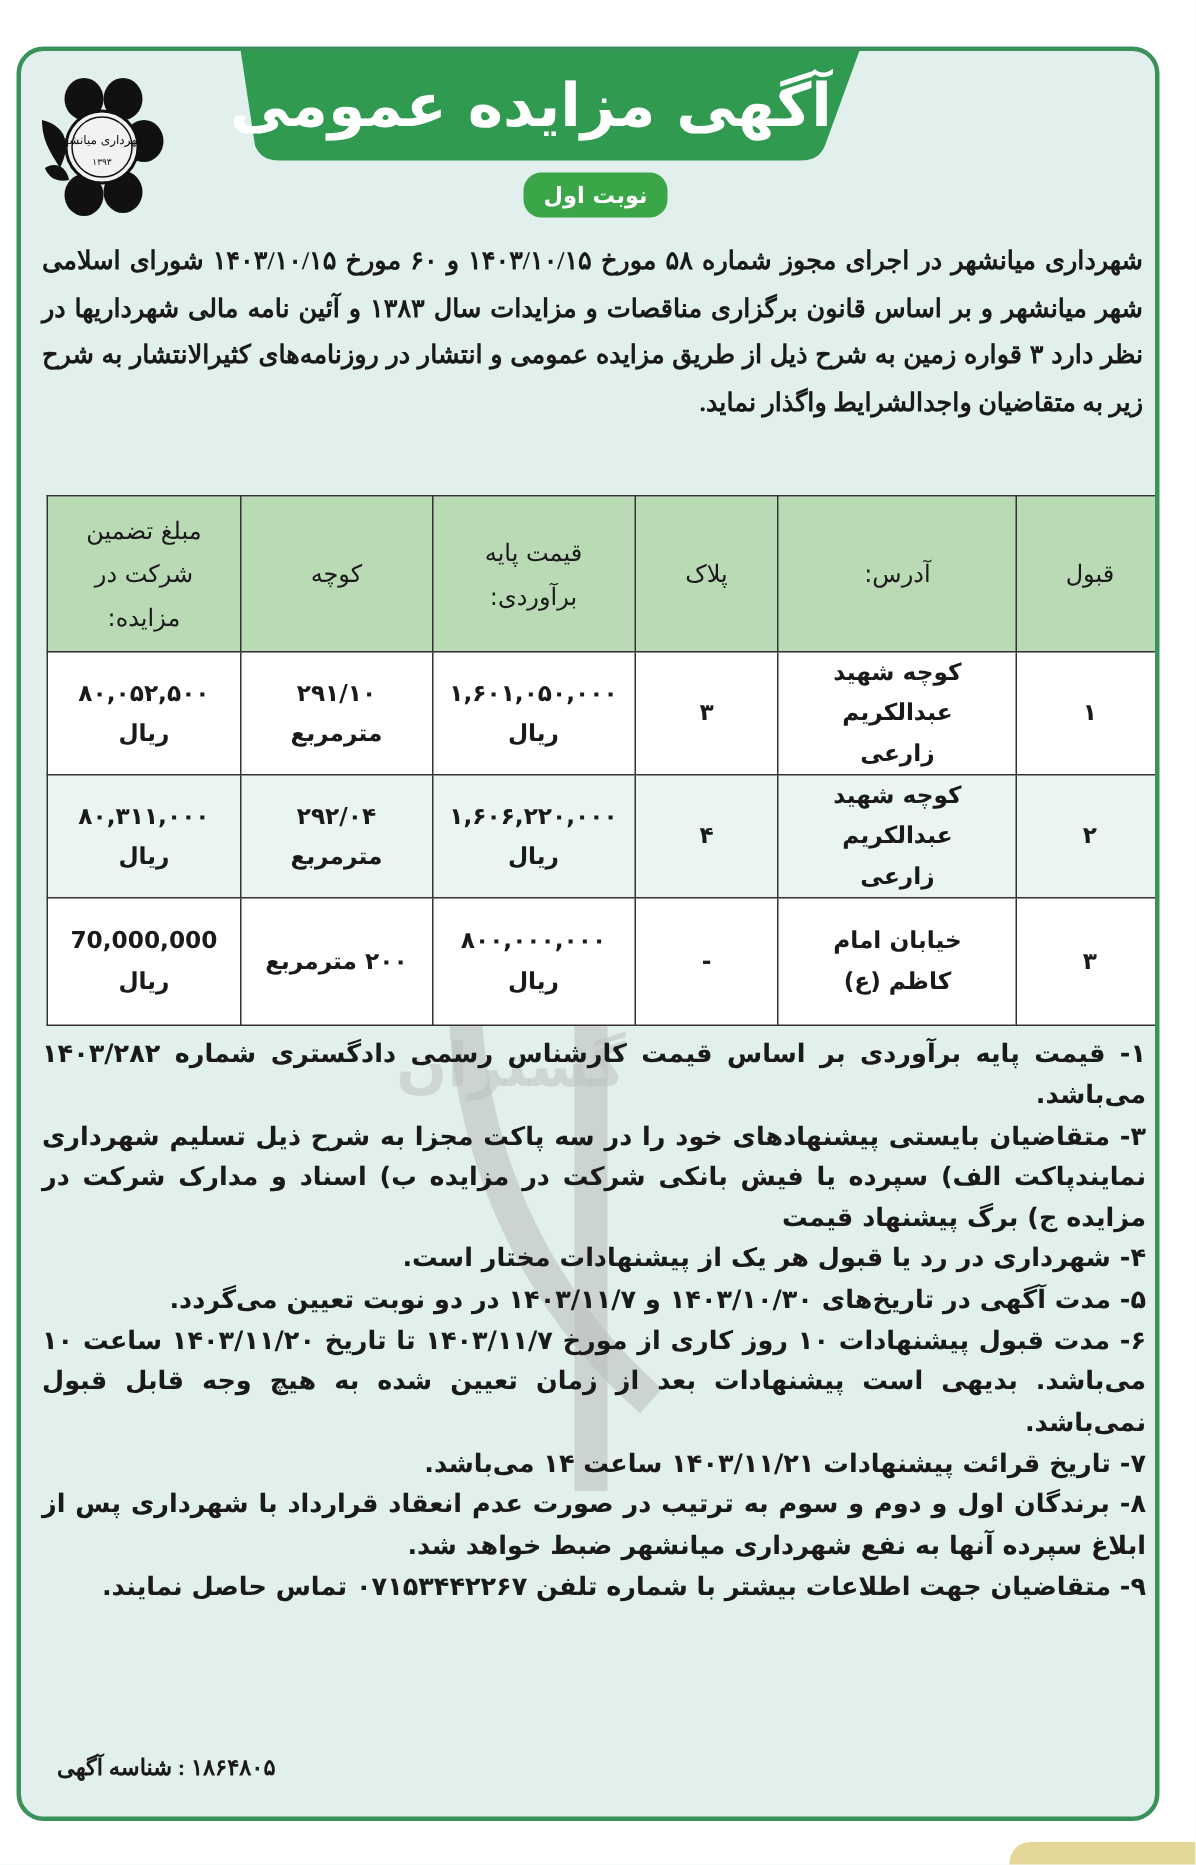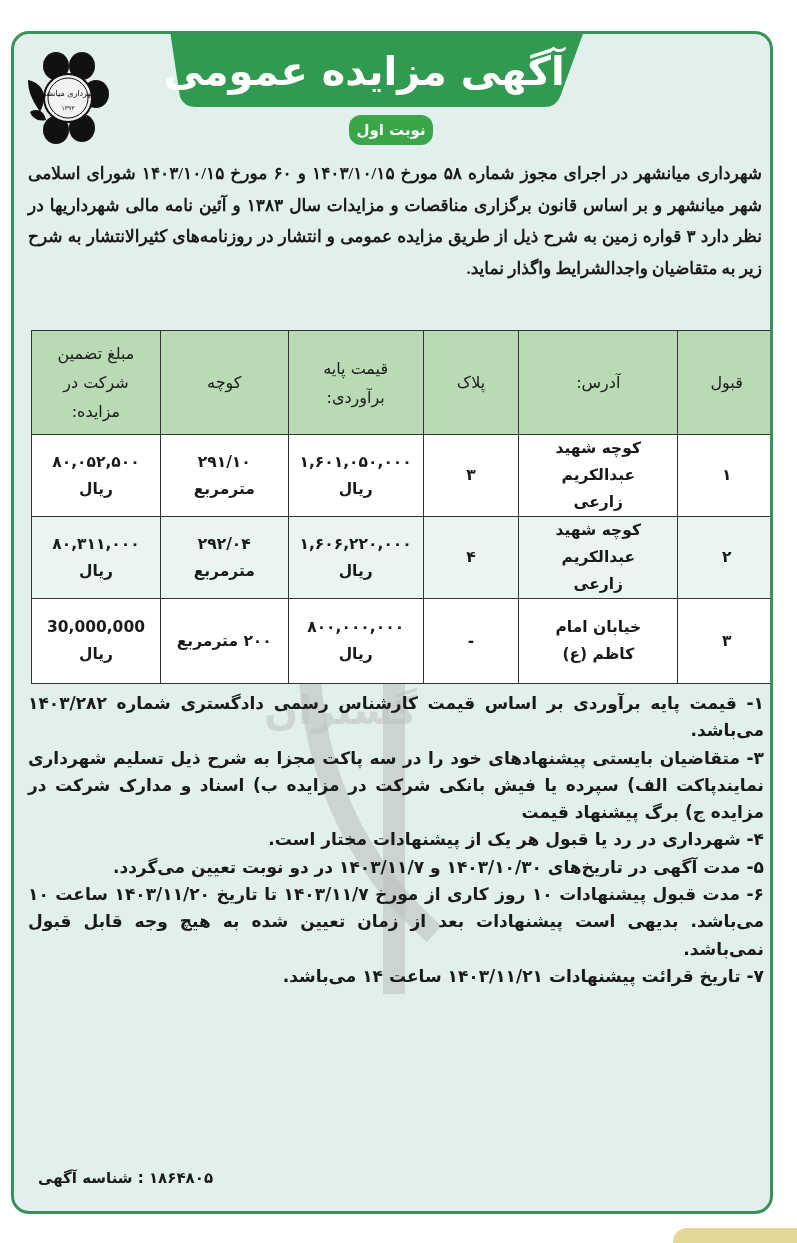--- a/index.html
+++ b/index.html
@@ -7,31 +7,31 @@
   body { position: relative; font-family: "DejaVu Sans", sans-serif; color: #1a1a1a; }
 
   .card {
     position: absolute; left: 11px; top: 31px; width: 762px; height: 1183px;
     background: #e1efed; border: 3px solid #3a925a; border-radius: 18px; overflow: hidden;
   }
 
   .watermark { position: absolute; left: 0; top: 0; width: 762px; height: 1183px; pointer-events: none; }
 
   .title-banner {
-    position: absolute; left: 120px; top: -3px; width: 290px; height: 80px;
+    position: absolute; left: 110px; top: -3px; width: 290px; height: 80px;
   }
   .title-banner svg { position: absolute; left: 0; top: 0; }
   .title-text {
     position: absolute; left: 0; top: 0; width: 400px; height: 80px;
     display: flex; align-items: center; justify-content: center;
     color: #ffffff; font-weight: bold; font-size: 40px; direction: rtl;
     font-family: "DejaVu Sans", sans-serif;
   }
   .round-pill {
-    position: absolute; left: 335px; top: 81px; width: 84px; height: 30px;
+    position: absolute; left: 335px; top: 81px; width: 96px; height: 30px;
     background: #3aa648; border-radius: 12px; color: #fff; font-weight: bold;
     font-size: 15px; display: flex; align-items: center; justify-content: center; direction: rtl;
   }
   .logo { position: absolute; left: 12px; top: 16px; width: 84px; height: 96px; }
 
   .intro {
     position: absolute; left: 14px; top: 124px; width: 734px;
     direction: rtl; text-align: justify; text-align-last: right;
     font-size: 17px; font-weight: bold; line-height: 31.5px; font-family: Liberation Serif, serif;
   }
@@ -49,21 +49,21 @@
   table.auction tbody tr.alt td { background: rgba(225,239,237,0.7); }
   table.auction tbody tr td { background: rgba(255,255,255,0.85); }
 
   .conditions {
     position: absolute; left: 14px; top: 656px; width: 736px;
     direction: rtl; font-size: 17px; font-weight: bold; line-height: 27.3px;
   }
   .conditions p { text-align: justify; text-align-last: right; }
 
   .notice-id {
-    position: absolute; left: 24px; top: 1135px; direction: rtl; font-size: 15px; font-weight: bold;
+    position: absolute; left: 24px; top: 1135px; direction: rtl; font-size: 15px; font-weight: bold; font-family: Liberation Serif, serif;
   }
 
   .footer-tab {
     position: absolute; left: 673px; top: 1228px; width: 124px; height: 20px;
     background: #e4d898; border-radius: 14px 0 0 0;
   }
 </style>
 </head>
 <body>
 
@@ -171,32 +171,34 @@
         <td style="padding:15px 34px">خیابان امام کاظم (ع)</td>
         <td>-</td>
         <td>
             <div>۸۰۰,۰۰۰,۰۰۰</div>
             <div>ریال</div>
           </td>
         <td>
             <div>۲۰۰ مترمربع</div>
           </td>
         <td>
-            <div>30,000,000</div>
+            <div>70,000,000</div>
             <div>ریال</div>
           </td>
       </tr>
     </tbody>
   </table>
 
   <div class="conditions">
     <p>۱- قیمت پایه برآوردی بر اساس قیمت کارشناس رسمی دادگستری شماره ۱۴۰۳/۲۸۲ می‌باشد.</p>
     <p>۳- متقاضیان بایستی پیشنهادهای خود را در سه پاکت مجزا به شرح ذیل تسلیم شهرداری نمایندپاکت الف) سپرده یا فیش بانکی شرکت در مزایده ب) اسناد و مدارک شرکت در مزایده ج) برگ پیشنهاد قیمت</p>
     <p>۴- شهرداری در رد یا قبول هر یک از پیشنهادات مختار است.</p>
     <p>۵- مدت آگهی در تاریخ‌های ۱۴۰۳/۱۰/۳۰ و ۱۴۰۳/۱۱/۷ در دو نوبت تعیین می‌گردد.</p>
     <p>۶- مدت قبول پیشنهادات ۱۰ روز کاری از مورخ ۱۴۰۳/۱۱/۷ تا تاریخ ۱۴۰۳/۱۱/۲۰ ساعت ۱۰ می‌باشد. بدیهی است پیشنهادات بعد از زمان تعیین شده به هیچ وجه قابل قبول نمی‌باشد.</p>
     <p>۷- تاریخ قرائت پیشنهادات ۱۴۰۳/۱۱/۲۱ ساعت ۱۴ می‌باشد.</p>
+    <p>۸- برندگان اول و دوم و سوم به ترتیب در صورت عدم انعقاد قرارداد با شهرداری پس از ابلاغ سپرده آنها به نفع شهرداری میانشهر ضبط خواهد شد.</p>
+    <p>۹- متقاضیان جهت اطلاعات بیشتر با شماره تلفن ۰۷۱۵۳۴۴۲۲۶۷ تماس حاصل نمایند.</p>
   </div>
 
   <div class="notice-id">۱۸۶۴۸۰۵ : شناسه آگهی</div>
 </div>
 
 <div class="footer-tab"></div>
 
 </body></html>

